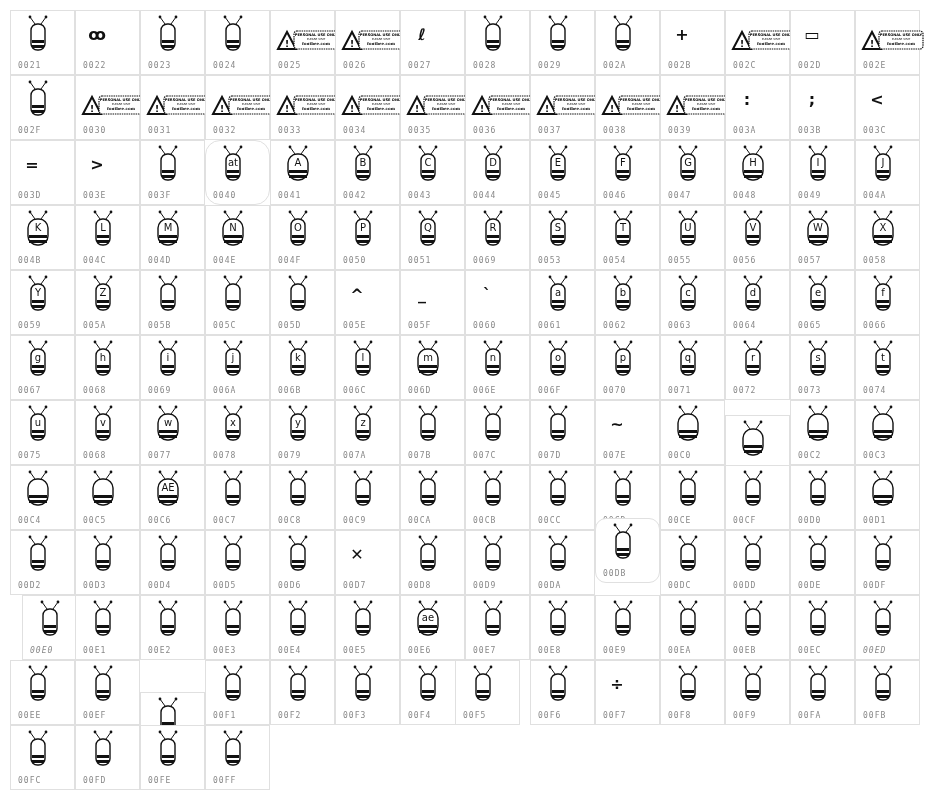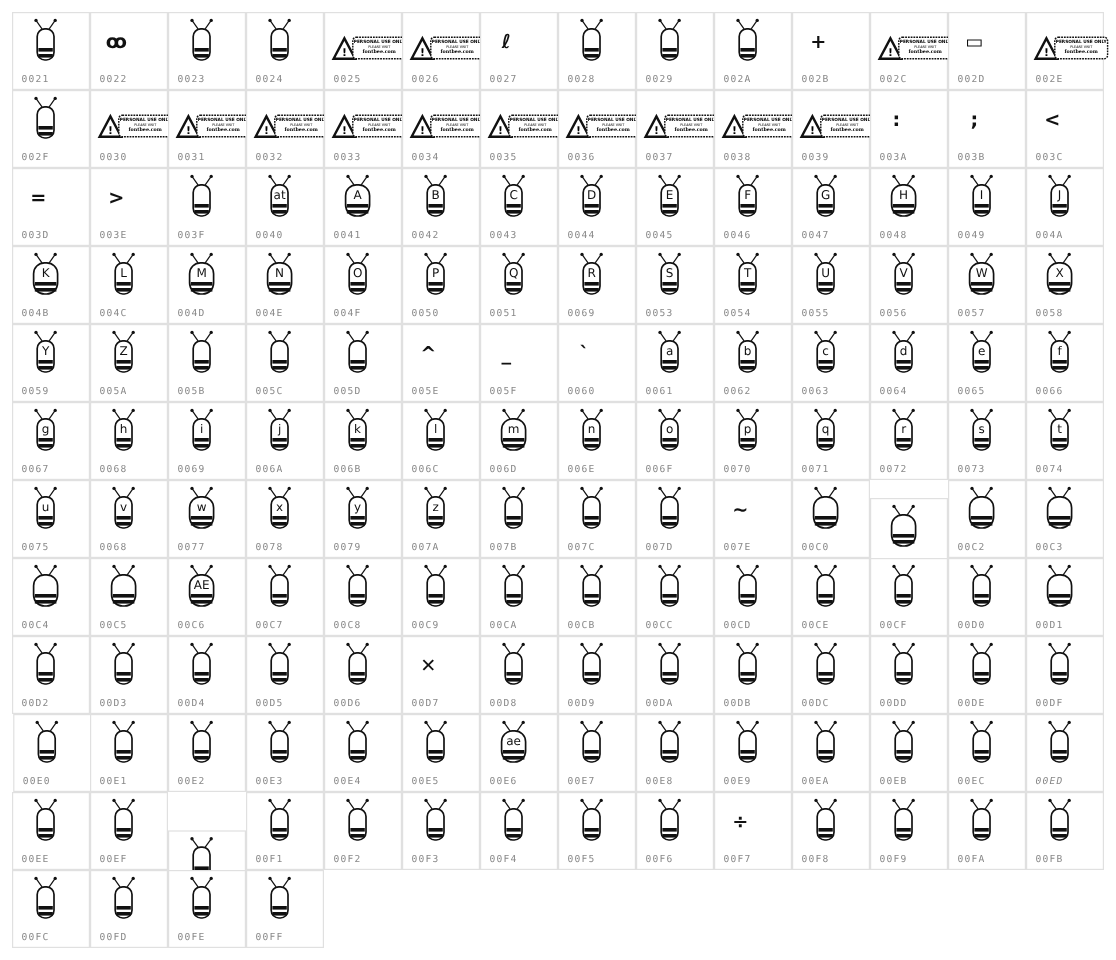--- a/index.html
+++ b/index.html
@@ -350,21 +350,21 @@
       <line x1="23" y1="10" x2="28" y2="3" stroke="#111" stroke-width="1"></line>
       <circle cx="12" cy="3" r="1.4" fill="#111"></circle>
       <circle cx="28" cy="3" r="1.4" fill="#111"></circle>
       <rect x="13" y="10" width="14" height="26" rx="6.363636363636363" fill="#fff" stroke="#111" stroke-width="1.4"></rect>
       <rect x="14" y="26" width="12" height="3" fill="#111"></rect>
       <rect x="14" y="31" width="12" height="3" fill="#111"></rect>
       <text x="20" y="22" font-size="10" text-anchor="middle" font-family="DejaVu Sans, sans-serif" fill="#111"></text>
     </svg></div>
       <div class="code">003F</div>
     </div>
-    <div class="cell" style="left: 195px; top: 130px;">
+    <div class="cell" style="left: 195px; top: 130px; border-radius: 15px;">
       <div class="glyph"><svg viewBox="0 0 50 44">
       <line x1="17" y1="10" x2="12" y2="3" stroke="#111" stroke-width="1"></line>
       <line x1="23" y1="10" x2="28" y2="3" stroke="#111" stroke-width="1"></line>
       <circle cx="12" cy="3" r="1.4" fill="#111"></circle>
       <circle cx="28" cy="3" r="1.4" fill="#111"></circle>
       <rect x="13" y="10" width="14" height="26" rx="6.363636363636363" fill="#fff" stroke="#111" stroke-width="1.4"></rect>
       <rect x="14" y="26" width="12" height="3" fill="#111"></rect>
       <rect x="14" y="31" width="12" height="3" fill="#111"></rect>
       <text x="20" y="22" font-size="10" text-anchor="middle" font-family="DejaVu Sans, sans-serif" fill="#111">at</text>
     </svg></div>
@@ -1485,21 +1485,21 @@
       <line x1="23" y1="10" x2="28" y2="3" stroke="#111" stroke-width="1"></line>
       <circle cx="12" cy="3" r="1.4" fill="#111"></circle>
       <circle cx="28" cy="3" r="1.4" fill="#111"></circle>
       <rect x="13" y="10" width="14" height="26" rx="6.363636363636363" fill="#fff" stroke="#111" stroke-width="1.4"></rect>
       <rect x="14" y="26" width="12" height="3" fill="#111"></rect>
       <rect x="14" y="31" width="12" height="3" fill="#111"></rect>
       <text x="20" y="22" font-size="10" text-anchor="middle" font-family="DejaVu Sans, sans-serif" fill="#111"></text>
     </svg></div>
       <div class="code">00DA</div>
     </div>
-    <div class="cell" style="left: 585px; top: 520px;">
+    <div class="cell" style="left: 585px; top: 508px; border-radius: 11px;">
       <div class="glyph"><svg viewBox="0 0 50 44">
       <line x1="17" y1="10" x2="12" y2="3" stroke="#111" stroke-width="1"></line>
       <line x1="23" y1="10" x2="28" y2="3" stroke="#111" stroke-width="1"></line>
       <circle cx="12" cy="3" r="1.4" fill="#111"></circle>
       <circle cx="28" cy="3" r="1.4" fill="#111"></circle>
       <rect x="13" y="10" width="14" height="26" rx="6.363636363636363" fill="#fff" stroke="#111" stroke-width="1.4"></rect>
       <rect x="14" y="26" width="12" height="3" fill="#111"></rect>
       <rect x="14" y="31" width="12" height="3" fill="#111"></rect>
       <text x="20" y="22" font-size="10" text-anchor="middle" font-family="DejaVu Sans, sans-serif" fill="#111"></text>
     </svg></div>
@@ -1550,21 +1550,21 @@
       <line x1="23" y1="10" x2="28" y2="3" stroke="#111" stroke-width="1"></line>
       <circle cx="12" cy="3" r="1.4" fill="#111"></circle>
       <circle cx="28" cy="3" r="1.4" fill="#111"></circle>
       <rect x="13" y="10" width="14" height="26" rx="6.363636363636363" fill="#fff" stroke="#111" stroke-width="1.4"></rect>
       <rect x="14" y="26" width="12" height="3" fill="#111"></rect>
       <rect x="14" y="31" width="12" height="3" fill="#111"></rect>
       <text x="20" y="22" font-size="10" text-anchor="middle" font-family="DejaVu Sans, sans-serif" fill="#111"></text>
     </svg></div>
       <div class="code">00DF</div>
     </div>
-    <div class="cell" style="left: 1px; top: 585px;">
+    <div class="cell" style="left: 12px; top: 585px; font-style: italic;">
       <div class="glyph"><svg viewBox="0 0 50 44">
       <line x1="17" y1="10" x2="12" y2="3" stroke="#111" stroke-width="1"></line>
       <line x1="23" y1="10" x2="28" y2="3" stroke="#111" stroke-width="1"></line>
       <circle cx="12" cy="3" r="1.4" fill="#111"></circle>
       <circle cx="28" cy="3" r="1.4" fill="#111"></circle>
       <rect x="13" y="10" width="14" height="26" rx="6.363636363636363" fill="#fff" stroke="#111" stroke-width="1.4"></rect>
       <rect x="14" y="26" width="12" height="3" fill="#111"></rect>
       <rect x="14" y="31" width="12" height="3" fill="#111"></rect>
       <text x="20" y="22" font-size="10" text-anchor="middle" font-family="DejaVu Sans, sans-serif" fill="#111"></text>
     </svg></div>
@@ -1823,21 +1823,21 @@
       <line x1="23" y1="10" x2="28" y2="3" stroke="#111" stroke-width="1"></line>
       <circle cx="12" cy="3" r="1.4" fill="#111"></circle>
       <circle cx="28" cy="3" r="1.4" fill="#111"></circle>
       <rect x="13" y="10" width="14" height="26" rx="6.363636363636363" fill="#fff" stroke="#111" stroke-width="1.4"></rect>
       <rect x="14" y="26" width="12" height="3" fill="#111"></rect>
       <rect x="14" y="31" width="12" height="3" fill="#111"></rect>
       <text x="20" y="22" font-size="10" text-anchor="middle" font-family="DejaVu Sans, sans-serif" fill="#111"></text>
     </svg></div>
       <div class="code">00F4</div>
     </div>
-    <div class="cell" style="left: 455px; top: 650px; padding-left: 45px;">
+    <div class="cell" style="left: 445px; top: 650px; padding-left: 45px;">
       <div class="glyph"><svg viewBox="0 0 50 44">
       <line x1="17" y1="10" x2="12" y2="3" stroke="#111" stroke-width="1"></line>
       <line x1="23" y1="10" x2="28" y2="3" stroke="#111" stroke-width="1"></line>
       <circle cx="12" cy="3" r="1.4" fill="#111"></circle>
       <circle cx="28" cy="3" r="1.4" fill="#111"></circle>
       <rect x="13" y="10" width="14" height="26" rx="6.363636363636363" fill="#fff" stroke="#111" stroke-width="1.4"></rect>
       <rect x="14" y="26" width="12" height="3" fill="#111"></rect>
       <rect x="14" y="31" width="12" height="3" fill="#111"></rect>
       <text x="20" y="22" font-size="10" text-anchor="middle" font-family="DejaVu Sans, sans-serif" fill="#111"></text>
     </svg></div>

